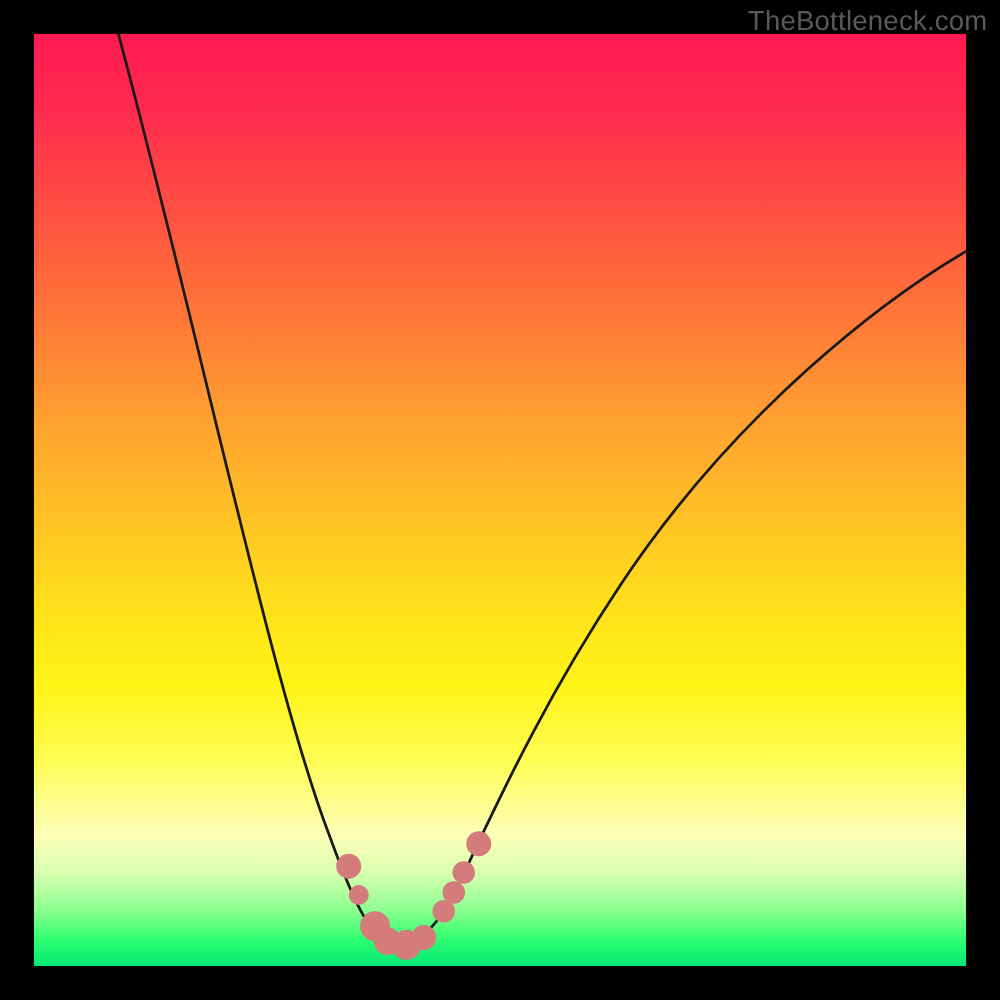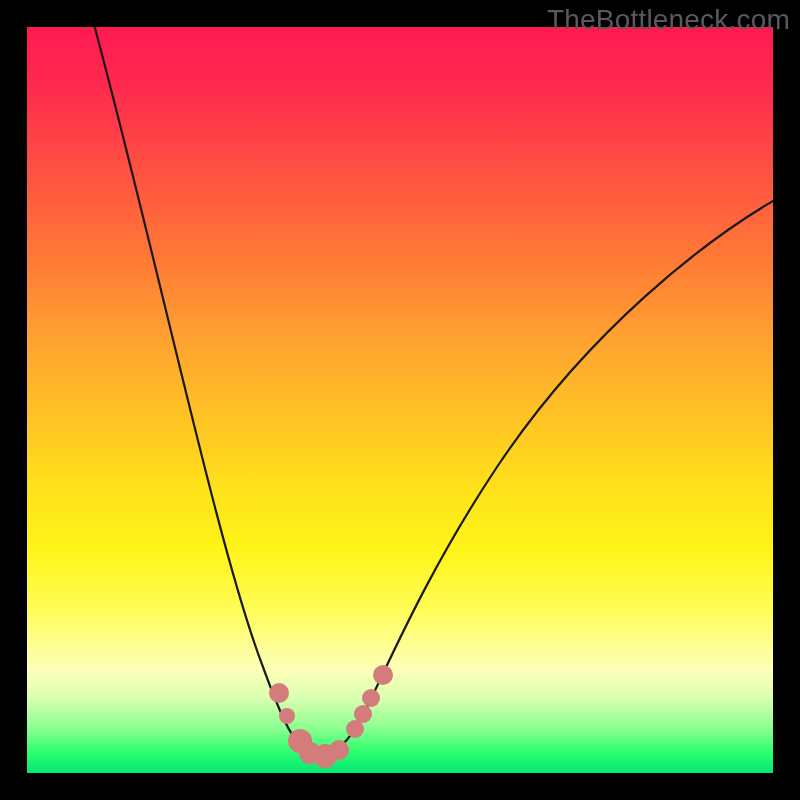--- a/index.html
+++ b/index.html
@@ -44,21 +44,21 @@
       #8cff90 94%,
       #31ff70 97%,
       #00e874 100%
     );
   }
   .watermark {
     position: absolute;
     top: 4px;
     right: 10px;
     color: #5a5a5a;
-    font-size: 28px;
+    font-size: 22px;
     letter-spacing: 0.2px;
     font-weight: 500;
     user-select: none;
   }
   svg.curve {
     position: absolute;
     inset: 0;
     width: 100%;
     height: 100%;
   }

